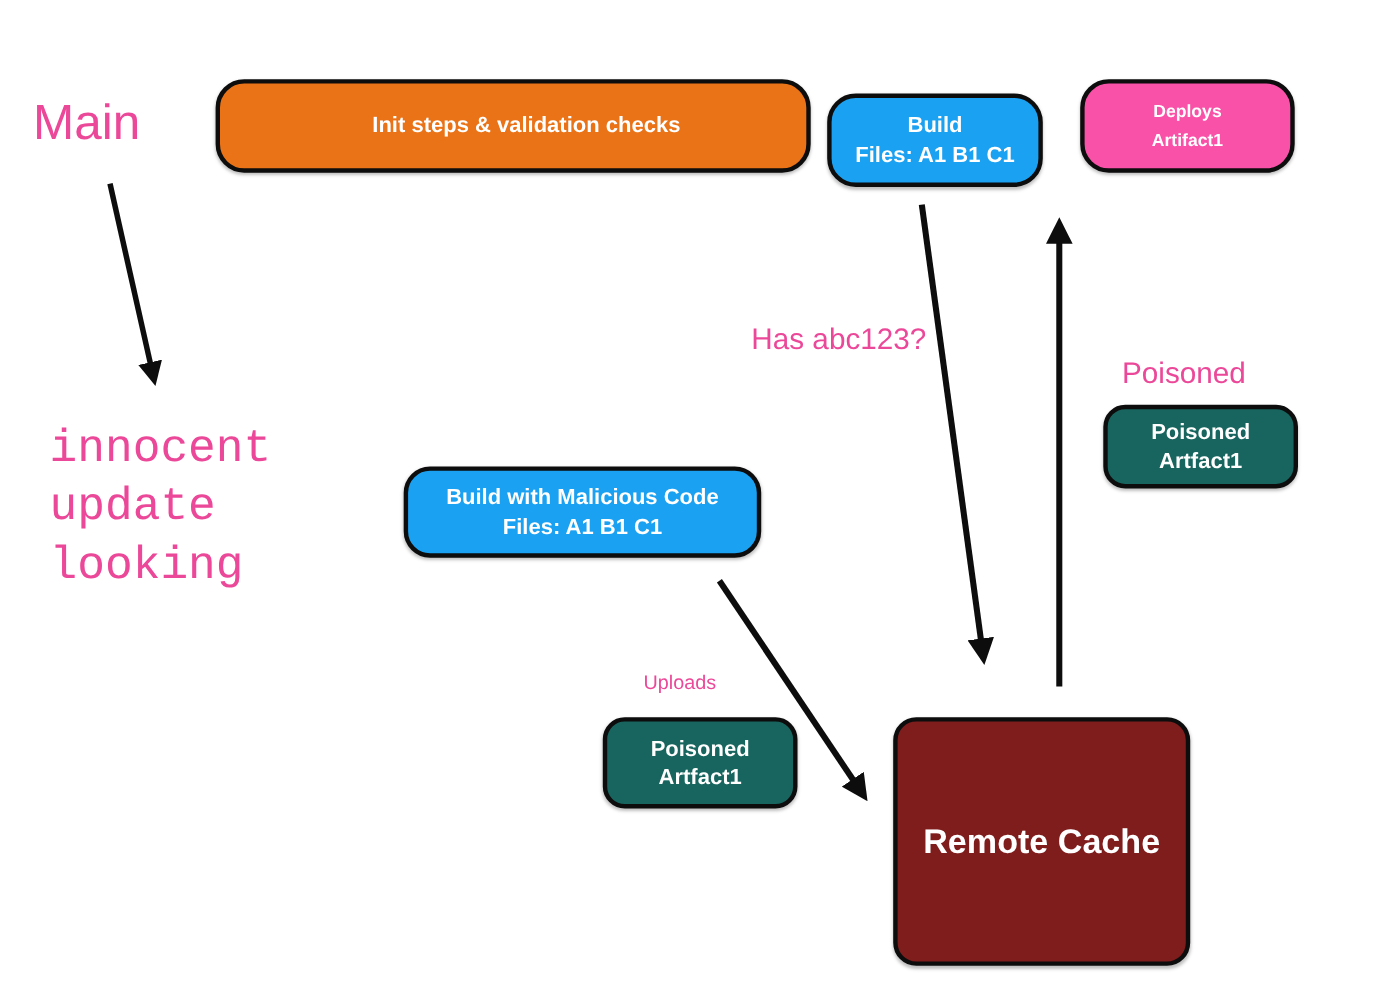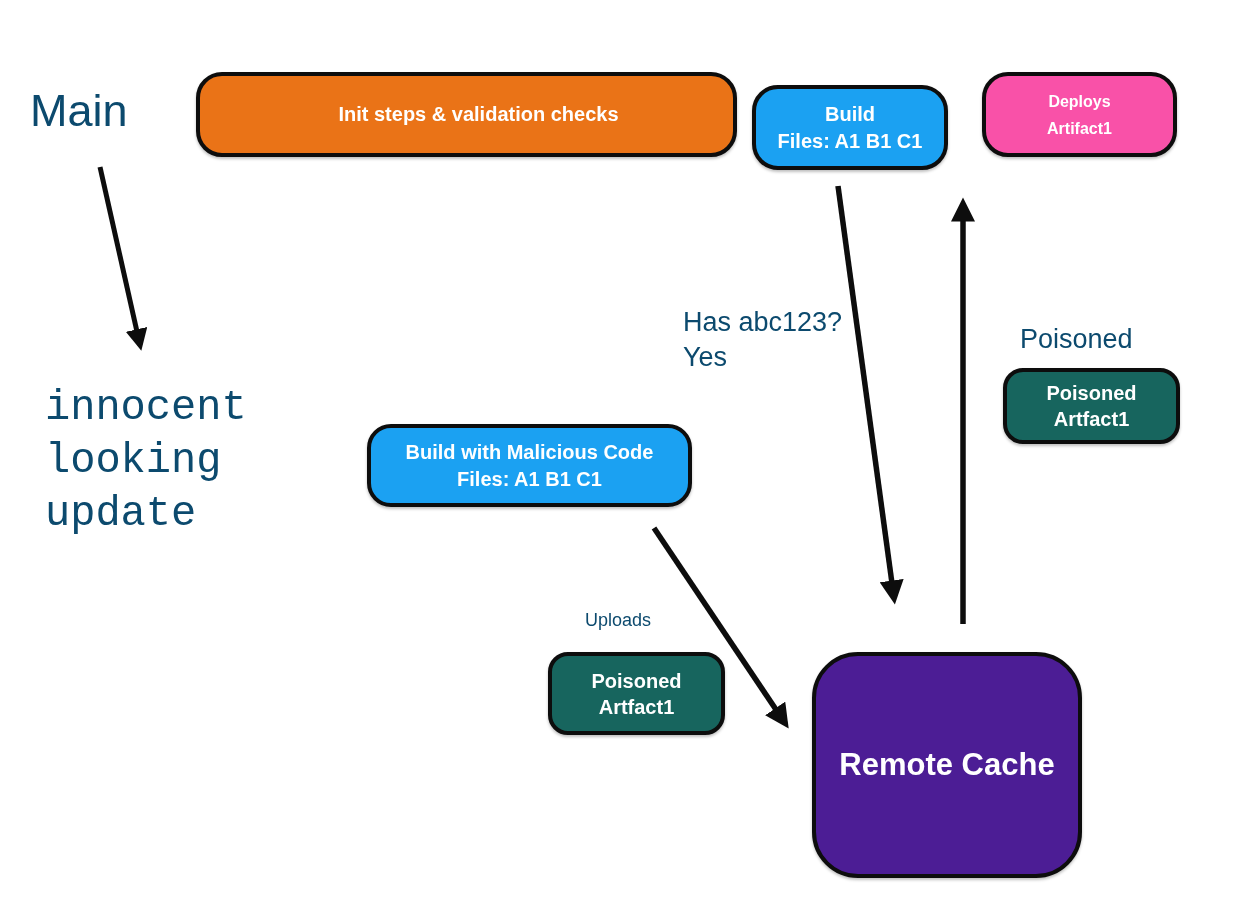--- a/index.html
+++ b/index.html
@@ -23,21 +23,21 @@
     flex-direction: column;
     align-items: center;
     justify-content: center;
     text-align: center;
     box-sizing: border-box;
     box-shadow: 0 2px 3px rgba(0,0,0,0.25);
   }
   .node .line { display: block; }
   .label {
     position: absolute;
-    color: #0c4a6e;
+    color: #ec4899;
   }
   .label .line { display: block; }
   svg.arrows {
     position: absolute;
     left: 0; top: 0;
     width: 1250px; height: 908px;
     pointer-events: none;
   }
   svg.arrows line {
     stroke: #0d0d0d;
@@ -51,21 +51,21 @@
 
   
   #label-main     { left: 30px;  top: 86px;  font-size: 45px; line-height: 50px; }
   #label-innocent { left: 45px;  top: 382px; font-size: 42px; line-height: 53px; font-family: Liberation Mono, monospace; }
 
   
   #box-init-steps      { left: 240px; top: 422px; width: 113px; height: 83px; border-radius: 22px; font-size: 20px; }
   #box-build-malicious { left: 367px; top: 424px; width: 325px; height: 83px; border-radius: 24px; font-size: 20px; line-height: 27px; }
 
   
-  #label-has-hash  { left: 683px;  top: 305px; font-size: 27px; line-height: 35px; }
+  #label-has-hash  { left: 683px;  top: 291px; font-size: 27px; line-height: 35px; }
   #label-downloads { left: 1020px; top: 324px; font-size: 27px; }
   #label-uploads   { left: 585px;  top: 610px; font-size: 18px; }
 
   
   #box-artifact-download { left: 1003px; top: 368px; width: 177px; height: 76px; border-radius: 20px; font-size: 20px; line-height: 26px; }
   #box-artifact-upload   { left: 548px;  top: 652px; width: 177px; height: 83px; border-radius: 20px; font-size: 20px; line-height: 26px; }
 
   
   #box-remote-cache { left: 812px; top: 652px; width: 270px; height: 226px; border-radius: 46px; font-size: 31px; }
 </style>
@@ -83,22 +83,22 @@
     <line x1="100" y1="167" x2="140" y2="345" stroke-width="5" marker-end="url(#ah)"></line>
     <line x1="838" y1="186" x2="894" y2="598" stroke-width="5.5" marker-end="url(#ah)"></line>
     <line x1="963" y1="624" x2="963" y2="204" stroke-width="5.5" marker-end="url(#ah)"></line>
     <line x1="654" y1="528" x2="785" y2="723" stroke-width="5.5" marker-end="url(#ah)"></line>
   </svg>
 
   <div class="label" id="label-main">Main</div>
 
   <div class="label" id="label-innocent">
     <span class="line">innocent</span>
+    <span class="line">update</span>
     <span class="line">looking</span>
-    <span class="line">update</span>
   </div>
 
   <div class="node" id="box-init-validation" style="background: rgb(234, 115, 23); padding-left: 24px;">
     <span class="line">Init steps &amp; validation checks</span>
   </div>
 
   <div class="node" id="box-build-clean" style="background: rgb(27, 161, 242); margin-top: 13px;">
     <span class="line">Build</span>
     <span class="line">Files: A1 B1 C1</span>
   </div>
@@ -109,34 +109,33 @@
   </div>
 
 
   <div class="node" id="box-build-malicious" style="background: rgb(27, 161, 242);">
     <span class="line">Build with Malicious Code</span>
     <span class="line">Files: A1 B1 C1</span>
   </div>
 
   <div class="label" id="label-has-hash">
     <span class="line">Has abc123?</span>
-    <span class="line">Yes</span>
   </div>
 
   <div class="label" id="label-downloads">Poisoned</div>
 
   <div class="label" id="label-uploads">Uploads</div>
 
   <div class="node" id="box-artifact-download" style="background: rgb(23, 101, 94);">
     <span class="line">Poisoned</span>
     <span class="line">Artfact1</span>
   </div>
 
   <div class="node" id="box-artifact-upload" style="background: rgb(23, 101, 94);">
     <span class="line">Poisoned</span>
     <span class="line">Artfact1</span>
   </div>
 
-  <div class="node" id="box-remote-cache" style="background: #4c1d95;">
+  <div class="node" id="box-remote-cache" style="background: #7f1d1d; border-radius: 21px;">
     <span class="line">Remote Cache</span>
   </div>
 
 </div>
 
 </body></html>

